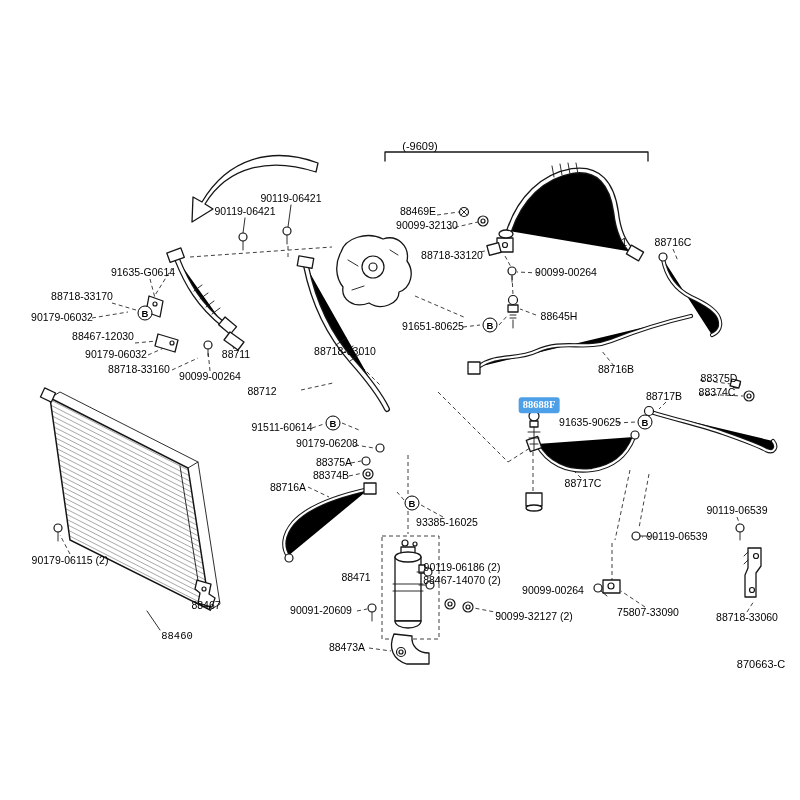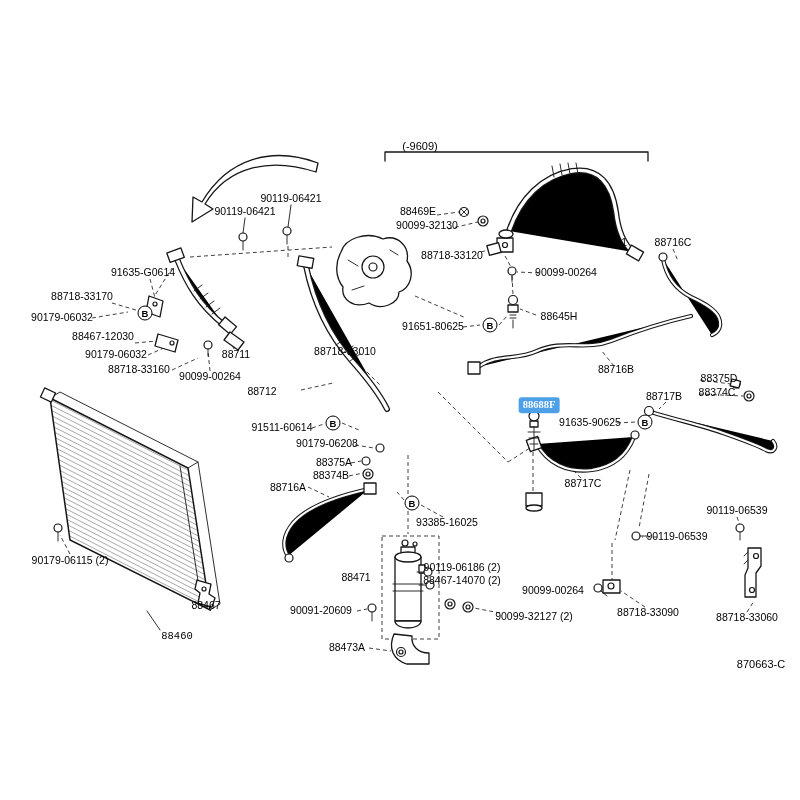--- a/index.html
+++ b/index.html
@@ -326,21 +326,21 @@
     <div class="part-label" style="left: 590px; top: 423px;">91635-90625</div>
     <div class="part-label hl" style="left: 539px; top: 405px; font-family: Liberation Serif, serif;">88688F</div>
     <div class="part-label" style="left: 583px; top: 484px;">88717C</div>
     <div class="part-label" style="left: 447px; top: 523px;">93385-16025</div>
     <div class="part-label" style="left: 737px; top: 511px;">90119-06539</div>
     <div class="part-label" style="left: 677px; top: 537px;">90119-06539</div>
     <div class="part-label" style="left: 462px; top: 568px;">90119-06186 (2)</div>
     <div class="part-label" style="left: 462px; top: 581px;">88467-14070 (2)</div>
     <div class="part-label" style="left: 553px; top: 591px;">90099-00264</div>
     <div class="part-label" style="left: 534px; top: 617px;">90099-32127 (2)</div>
-    <div class="part-label" style="left: 648px; top: 613px;">88718-33090</div>
+    <div class="part-label" style="left: 648px; top: 613px;">75807-33090</div>
     <div class="part-label" style="left: 747px; top: 618px;">88718-33060</div>
     <div class="part-label" style="left: 356px; top: 578px;">88471</div>
     <div class="part-label" style="left: 321px; top: 611px;">90091-20609</div>
     <div class="part-label" style="left: 347px; top: 648px;">88473A</div>
     <div class="part-label" style="left: 206px; top: 606px;">88467</div>
     <div class="part-label" style="left: 177px; top: 637px; font-family: Liberation Mono, monospace;">88460</div>
     <div class="part-label" style="left: 70px; top: 561px;">90179-06115 (2)</div>
     <div class="marker-b" style="left: 145px; top: 313px;">B</div>
     <div class="marker-b" style="left: 490px; top: 325px;">B</div>
     <div class="marker-b" style="left: 333px; top: 423px;">B</div>

